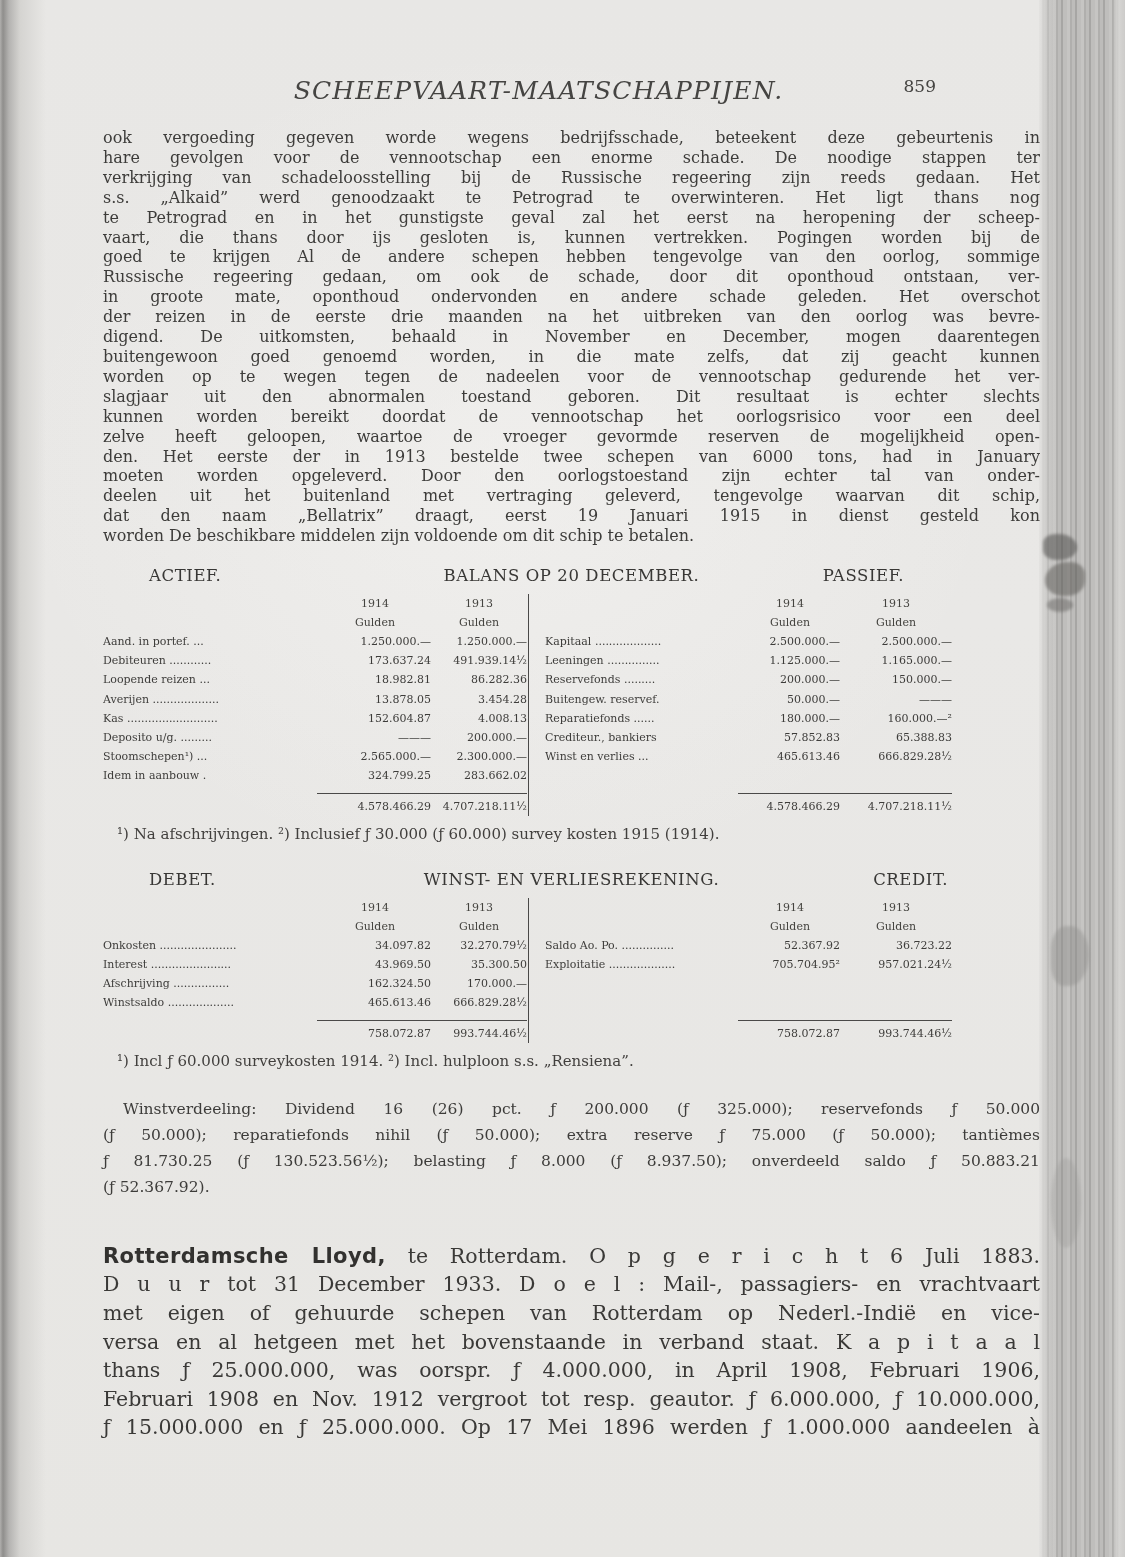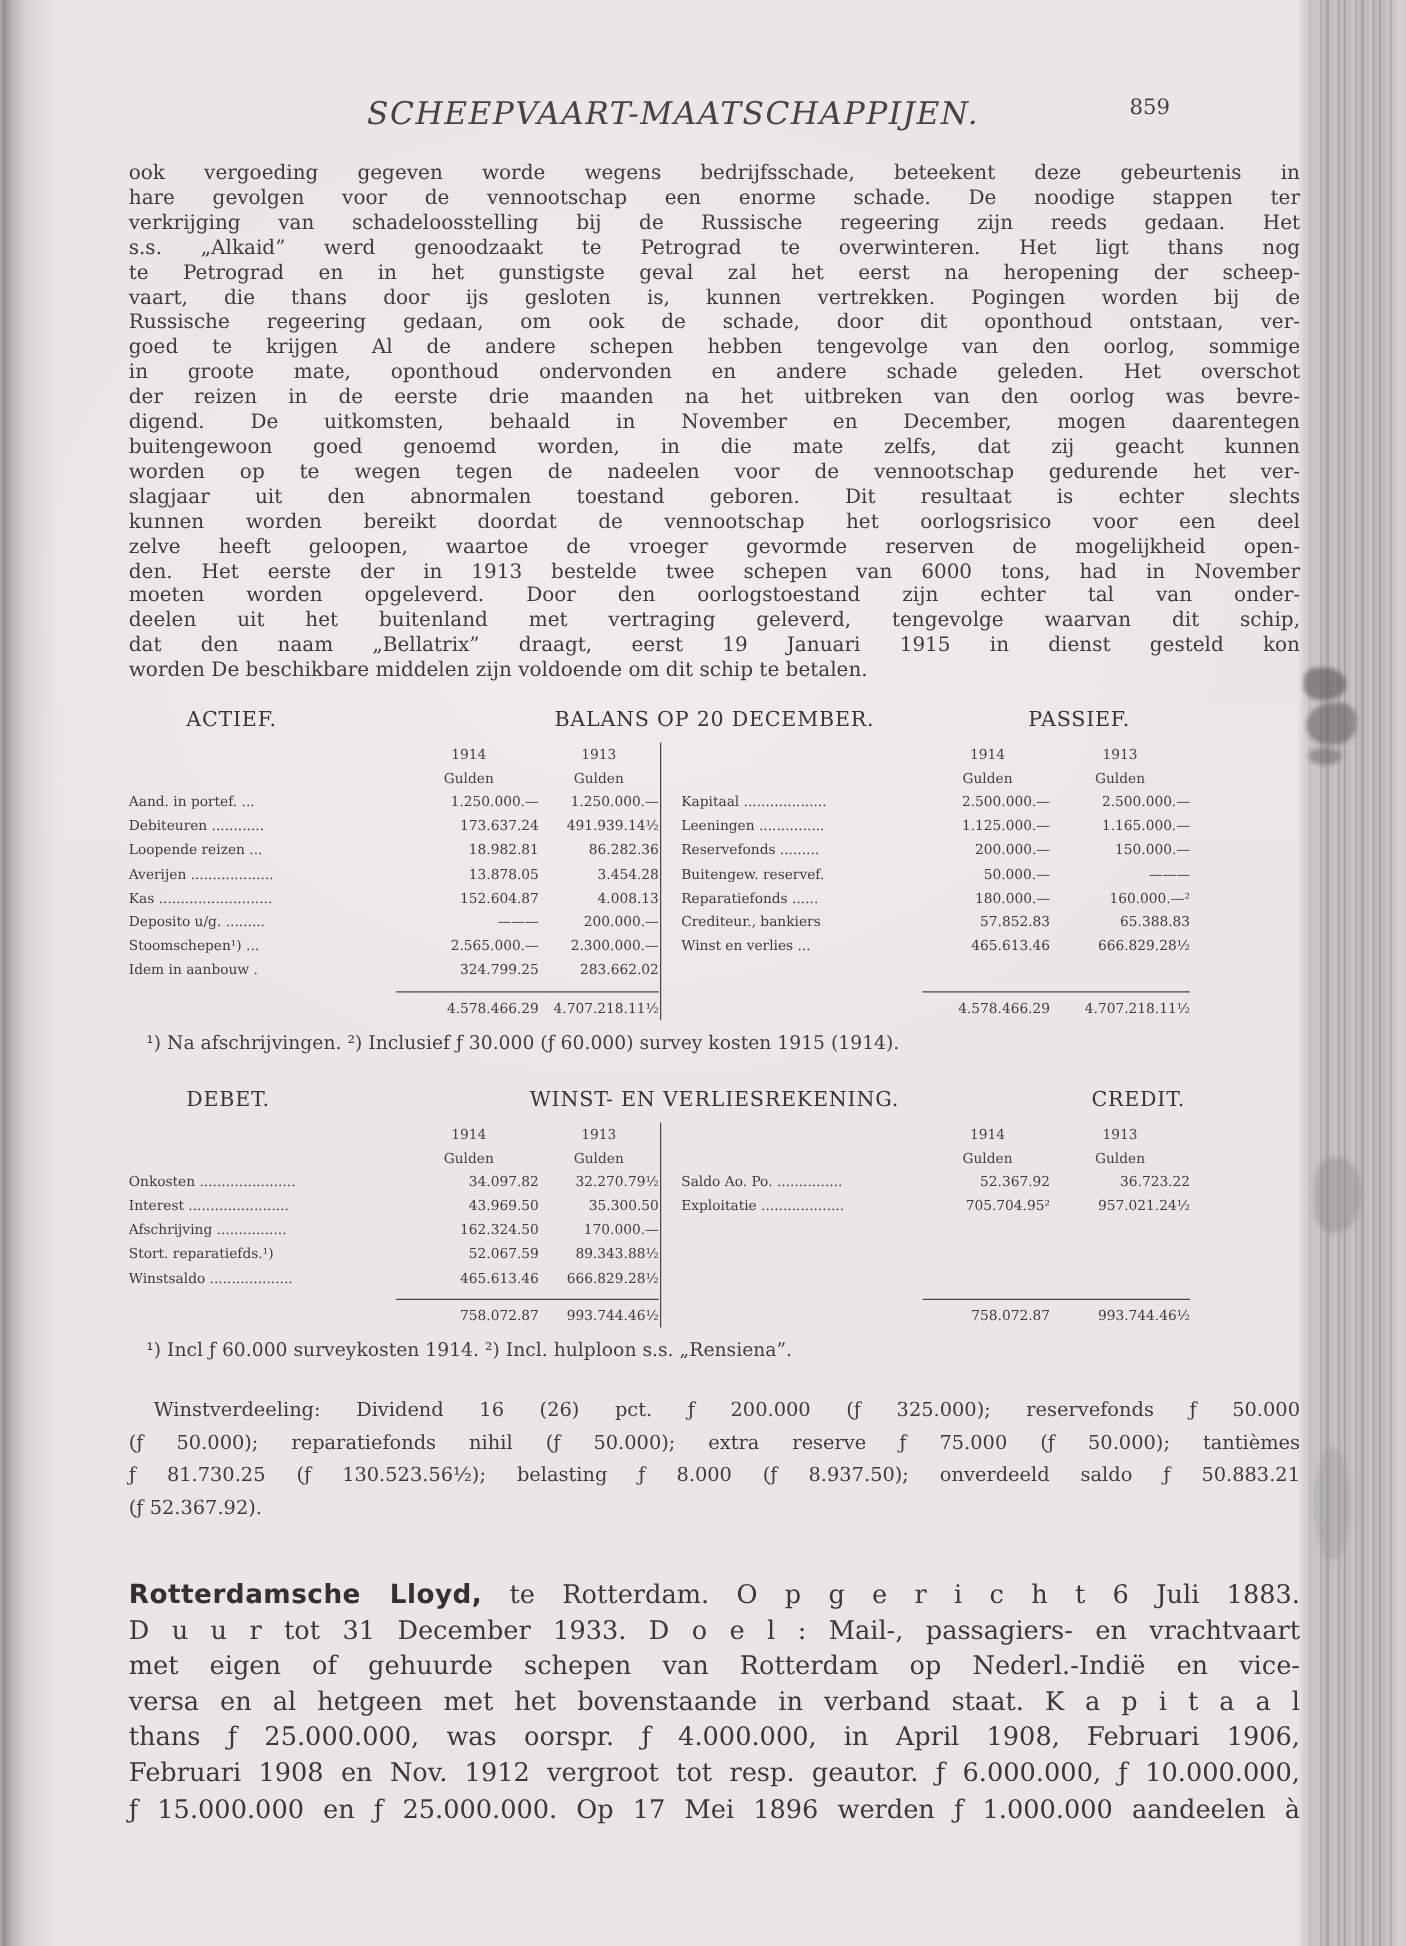--- a/index.html
+++ b/index.html
@@ -113,31 +113,31 @@
     </div>
 
     <div class="para">
 
     <div class="line first">ook vergoeding gegeven worde wegens bedrijfsschade, beteekent deze gebeurtenis in</div>
         <div class="line">hare gevolgen voor de vennootschap een enorme schade. De noodige stappen ter</div>
         <div class="line">verkrijging van schadeloosstelling bij de Russische regeering zijn reeds gedaan. Het</div>
         <div class="line">s.s. „Alkaid” werd genoodzaakt te Petrograd te overwinteren. Het ligt thans nog</div>
         <div class="line">te Petrograd en in het gunstigste geval zal het eerst na heropening der scheep-</div>
         <div class="line">vaart, die thans door ijs gesloten is, kunnen vertrekken. Pogingen worden bij de</div>
+        <div class="line">goed te krijgen Al de andere schepen hebben tengevolge van den oorlog, sommige</div>
         <div class="line">Russische regeering gedaan, om ook de schade, door dit oponthoud ontstaan, ver-</div>
-        <div class="line">goed te krijgen Al de andere schepen hebben tengevolge van den oorlog, sommige</div>
         <div class="line">in groote mate, oponthoud ondervonden en andere schade geleden. Het overschot</div>
         <div class="line">der reizen in de eerste drie maanden na het uitbreken van den oorlog was bevre-</div>
         <div class="line">digend. De uitkomsten, behaald in November en December, mogen daarentegen</div>
         <div class="line">buitengewoon goed genoemd worden, in die mate zelfs, dat zij geacht kunnen</div>
         <div class="line">worden op te wegen tegen de nadeelen voor de vennootschap gedurende het ver-</div>
         <div class="line">slagjaar uit den abnormalen toestand geboren. Dit resultaat is echter slechts</div>
         <div class="line">kunnen worden bereikt doordat de vennootschap het oorlogsrisico voor een deel</div>
         <div class="line">zelve heeft geloopen, waartoe de vroeger gevormde reserven de mogelijkheid open-</div>
-        <div class="line">den. Het eerste der in 1913 bestelde twee schepen van 6000 tons, had in November</div>
+        <div class="line">den. Het eerste der in 1913 bestelde twee schepen van 6000 tons, had in January</div>
         <div class="line">moeten worden opgeleverd. Door den oorlogstoestand zijn echter tal van onder-</div>
         <div class="line">deelen uit het buitenland met vertraging geleverd, tengevolge waarvan dit schip,</div>
         <div class="line">dat den naam „Bellatrix” draagt, eerst 19 Januari 1915 in dienst gesteld kon</div>
         <div class="line last">worden De beschikbare middelen zijn voldoende om dit schip te betalen.</div>
       </div>
 
     <div class="gap-a"></div>
 
     <div class="fin-table balance">
       <div class="table-headings">
@@ -324,25 +324,20 @@
                 <span class="n1">43.969.50</span>
                 <span class="n2">35.300.50</span>
               </div>
 
               <div class="trow">
                 <span class="lbl">Afschrijving ................</span>
                 <span class="n1">162.324.50</span>
                 <span class="n2">170.000.—</span>
               </div>
 
-              <div class="trow">
-                <span class="lbl">Stort. reparatiefds.¹)</span>
-                <span class="n1">52.067.59</span>
-                <span class="n2">89.343.88½</span>
-              </div>
 
               <div class="trow last">
                 <span class="lbl">Winstsaldo ...................</span>
                 <span class="n1">465.613.46</span>
                 <span class="n2">666.829.28½</span>
               </div>
             </div>
           <div class="bottom">
             <div class="rule-row">
                 <span class="lbl"></span>

